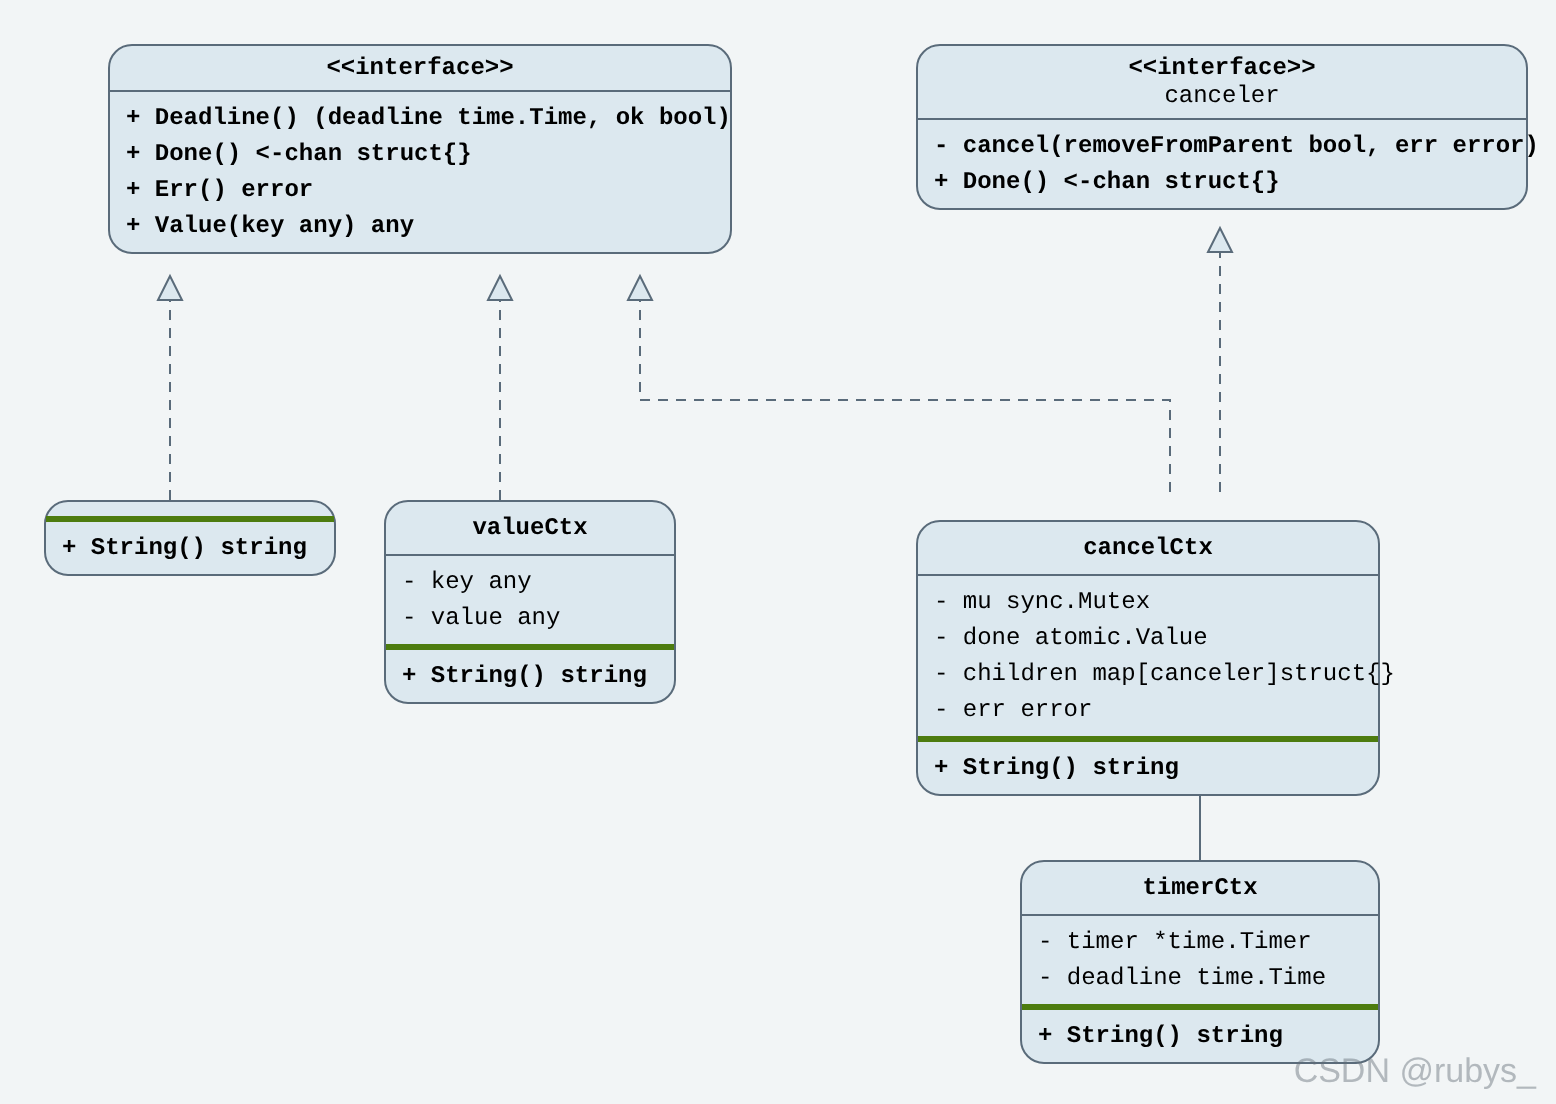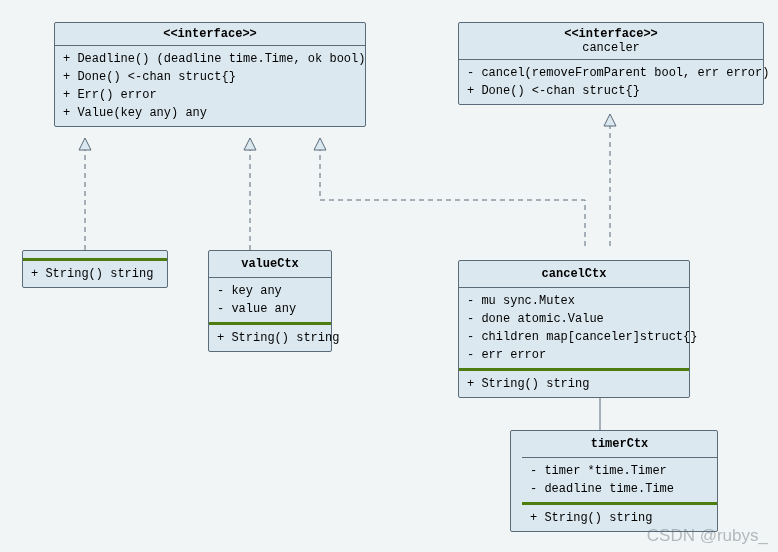--- a/index.html
+++ b/index.html
@@ -10,37 +10,37 @@
     background: #f2f5f6;
     font-family: "Courier New", monospace;
     font-size: 12px;
     position: relative;
     overflow: hidden;
   }
   .class-box {
     position: absolute;
     background: #dce8ef;
     border: 1px solid #5a6b7a;
-    border-radius: 2px;
+    border-radius: 12px;
   }
   .class-title {
     text-align: center;
     padding: 4px 10px;
     border-bottom: 1px solid #5a6b7a;
   }
   .class-title .stereo { display: block; font-weight: bold; }
   .class-title .name { display: block; }
   .class-title-bold { font-weight: bold; text-align: center; padding: 6px 10px; border-bottom: 1px solid #5a6b7a; }
   .compartment {
     border-bottom: 3px solid #4d7c0f;
     padding: 4px 8px;
     white-space: pre;
     line-height: 1.5;
   }
-  .compartment:last-child { border-bottom: none; }
+  .compartment:last-child { border-bottom: none; font-weight: bold; }
   .compartment.empty { padding: 0; height: 10px; }
   svg.connectors {
     position: absolute;
     left: 0; top: 0;
     width: 778px; height: 552px;
     pointer-events: none;
   }
   .dashed { stroke: #5a6b7a; stroke-width: 1; stroke-dasharray: 5 4; fill: none; }
   .solid { stroke: #5a6b7a; stroke-width: 1; fill: none; }
   .arrowhead { fill: #dce8ef; stroke: #5a6b7a; stroke-width: 1; }
@@ -91,36 +91,36 @@
   </div>
   <div class="compartment">- cancel(removeFromParent bool, err error)
 + Done() &lt;-chan struct{}</div>
 </div>
 
 <div class="class-box" style="left:22px; top:250px; width:146px;">
   <div class="compartment empty"></div>
   <div class="compartment">+ String() string</div>
 </div>
 
-<div class="class-box" style="left:208px; top:250px; width:124px;">
+<div class="class-box" style="left:192px; top:250px; width:146px;">
   <div class="class-title-bold">valueCtx</div>
   <div class="compartment">- key any
 - value any</div>
   <div class="compartment">+ String() string</div>
 </div>
 
 <div class="class-box" style="left:458px; top:260px; width:232px;">
   <div class="class-title-bold">cancelCtx</div>
   <div class="compartment">- mu sync.Mutex
 - done atomic.Value
 - children map[canceler]struct{}
 - err error</div>
   <div class="compartment">+ String() string</div>
 </div>
 
-<div class="class-box" style="left:510px; top:430px; width:208px;padding-left:11px;">
+<div class="class-box" style="left:510px; top:430px; width:180px;">
   <div class="class-title-bold">timerCtx</div>
   <div class="compartment">- timer *time.Timer
 - deadline time.Time</div>
   <div class="compartment">+ String() string</div>
 </div>
 
 <div class="watermark">CSDN @rubys_</div>
 
 </body></html>

